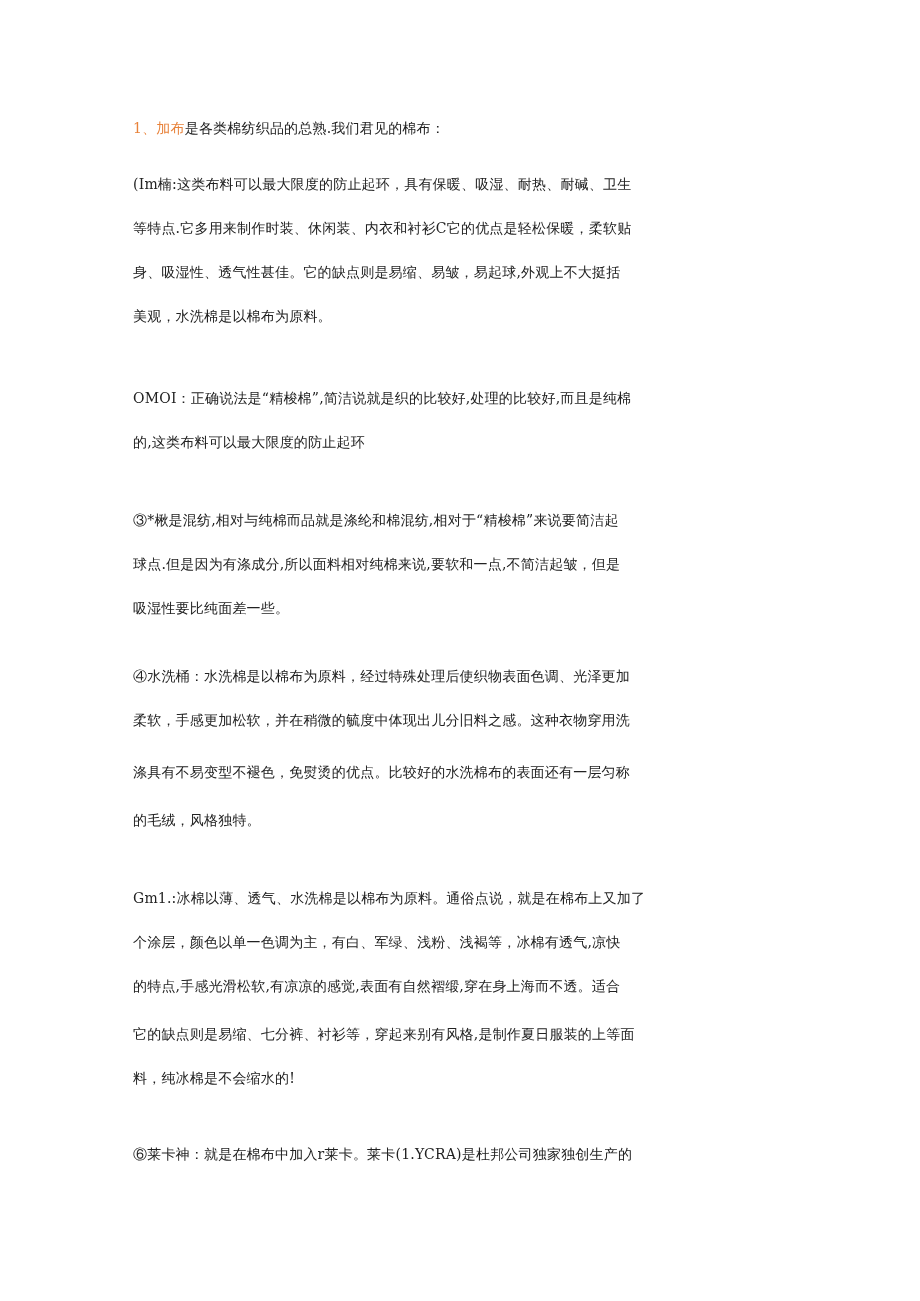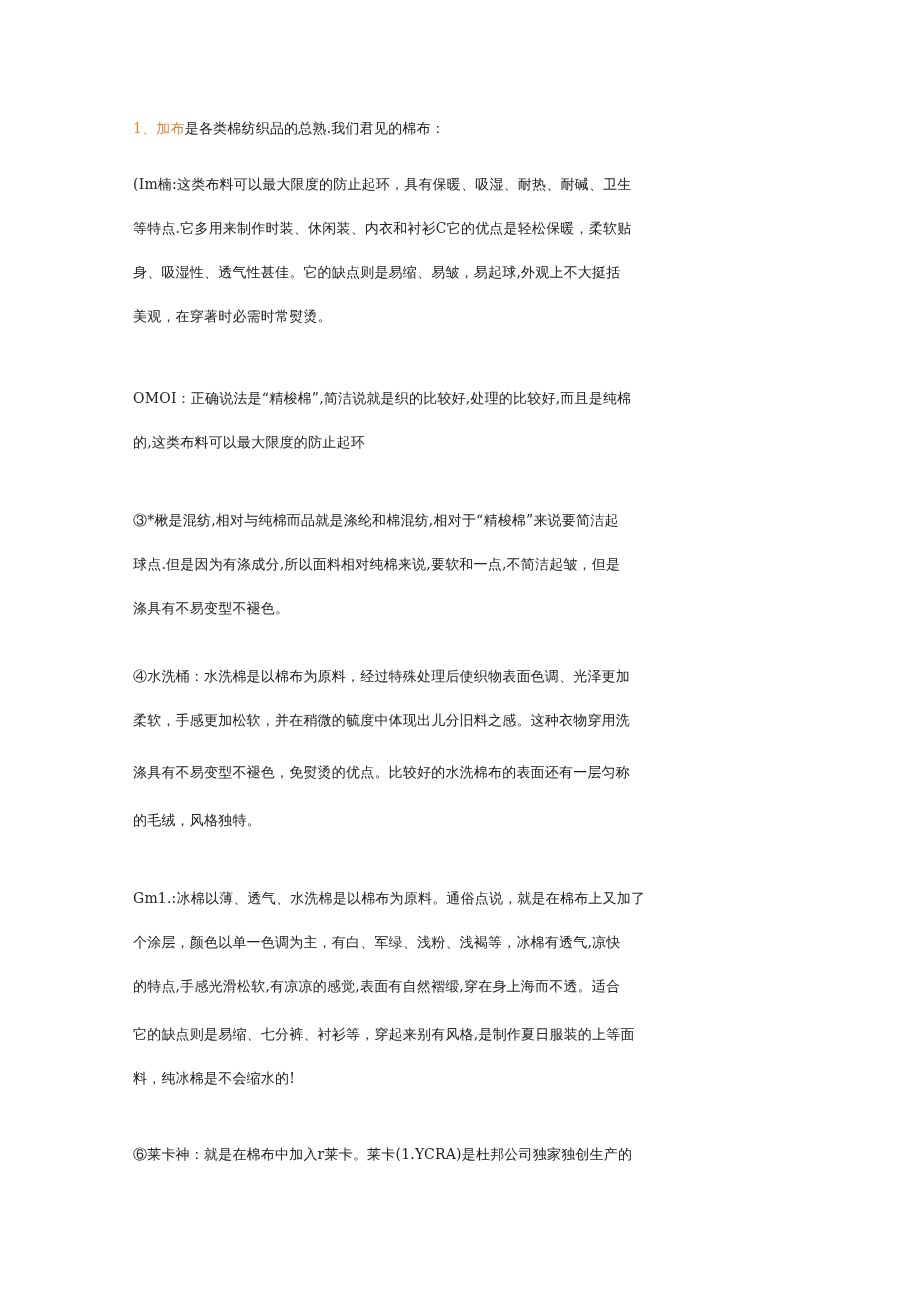--- a/index.html
+++ b/index.html
@@ -16,32 +16,32 @@
 <div class="page">
 
   <div class="line" style="top:116px">
     <span class="accent">1、加布</span><span>是各类棉纺织品的总熟.我们君见的棉布：</span>
   </div>
 
   <div>
     <div class="line" style="top:172px">(Im楠:这类布料可以最大限度的防止起环，具有保暖、吸湿、耐热、耐碱、卫生</div>
     <div class="line" style="top:216px">等特点.它多用来制作时装、休闲装、内衣和衬衫C它的优点是轻松保暖，柔软贴</div>
     <div class="line" style="top:260px">身、吸湿性、透气性甚佳。它的缺点则是易缩、易皱，易起球,外观上不大挺括</div>
-    <div class="line" style="top:304px">美观，在穿著时必需时常熨烫。</div>
+    <div class="line" style="top:304px">美观，水洗棉是以棉布为原料。</div>
   </div>
 
   <div>
     <div class="line" style="top:386px">OMOI：正确说法是“精梭棉”,简洁说就是织的比较好,处理的比较好,而且是纯棉</div>
     <div class="line" style="top:430px">的,这类布料可以最大限度的防止起环</div>
   </div>
 
   <div>
     <div class="line" style="top:508px">③*楸是混纺,相对与纯棉而品就是涤纶和棉混纺,相对于“精梭棉”来说要简洁起</div>
     <div class="line" style="top:552px">球点.但是因为有涤成分,所以面料相对纯棉来说,要软和一点,不简洁起皱，但是</div>
-    <div class="line" style="top:596px">涤具有不易变型不褪色。</div>
+    <div class="line" style="top:596px">吸湿性要比纯面差一些。</div>
   </div>
 
   <div>
     <div class="line" style="top:664px">④水洗桶：水洗棉是以棉布为原料，经过特殊处理后使织物表面色调、光泽更加</div>
     <div class="line" style="top:708px">柔软，手感更加松软，并在稍微的毓度中体现出儿分旧料之感。这种衣物穿用洗</div>
     <div class="line" style="top:760px">涤具有不易变型不褪色，免熨烫的优点。比较好的水洗棉布的表面还有一层匀称</div>
     <div class="line" style="top:808px">的毛绒，风格独特。</div>
   </div>
 
   <div>

